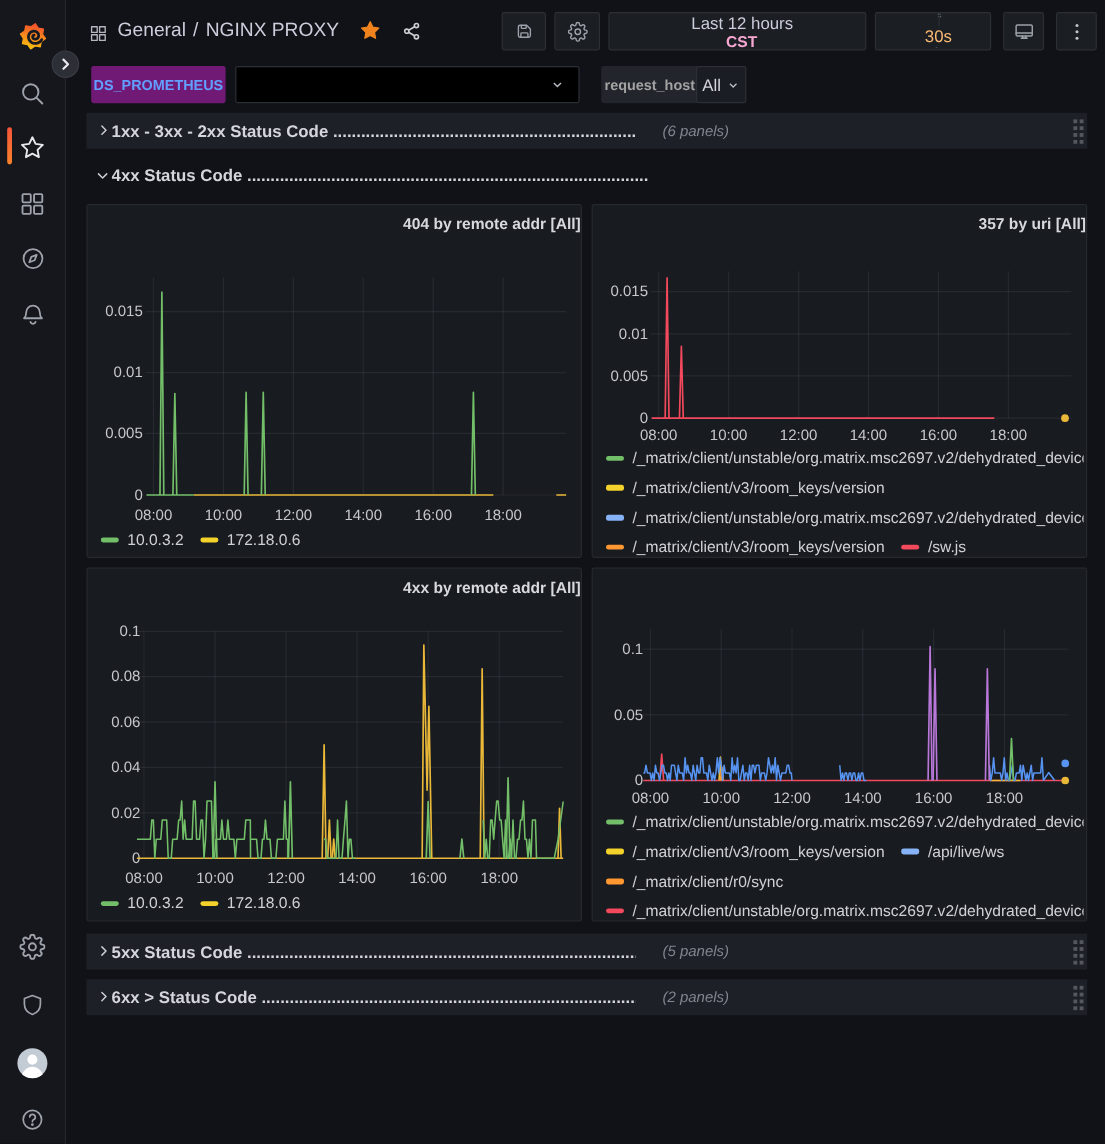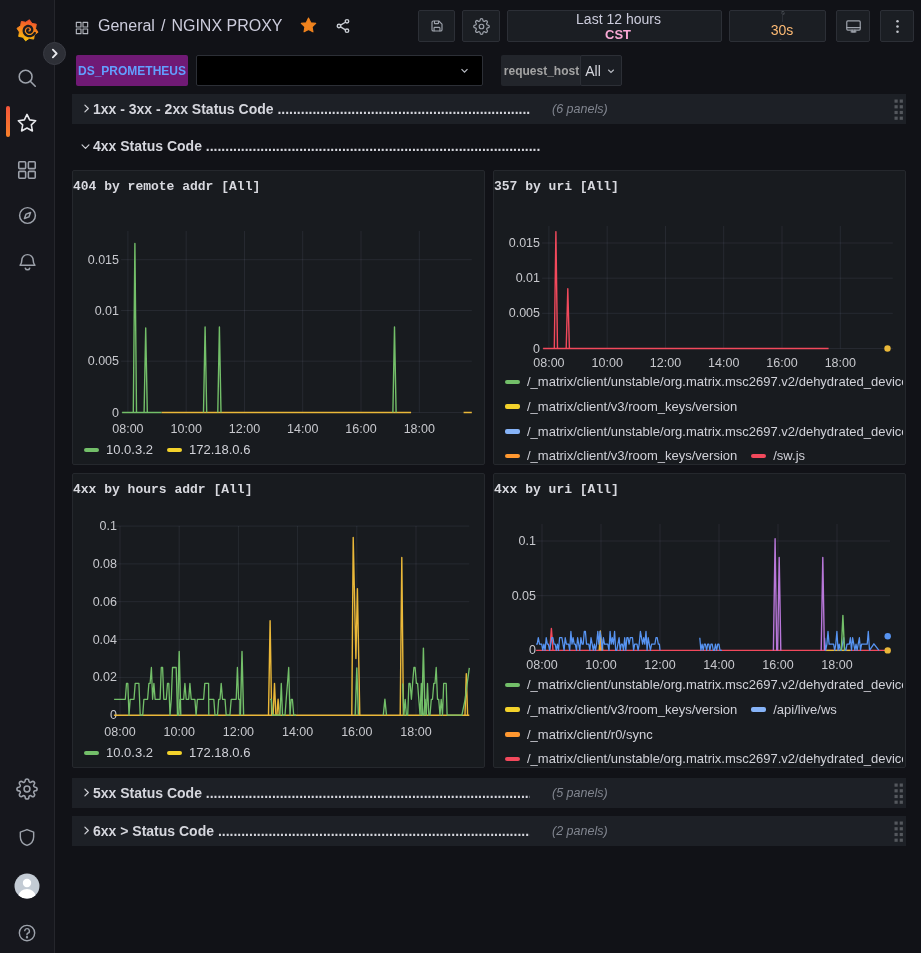--- a/index.html
+++ b/index.html
@@ -13,22 +13,22 @@
   display:flex; align-items:center; justify-content:center; }
 .navbtn { position:absolute; top:10px; height:32px; background:#1b1e23;
   border:1px solid #2c2f36; border-radius:2px; display:flex; align-items:center;
   justify-content:center; color:#ccccdc;flex-direction:column; }
 .rowhdr { position:absolute; left:72px; width:834px; height:30px;
   display:flex; align-items:center; color:#d5d6dd; }
 .rowtitle { font-size:14px; font-weight:bold; white-space:nowrap; overflow:hidden; }
 .npanels { font-size:12.5px; font-style:italic; color:#81858f; margin-left:22px; font-weight:normal; }
 .panel { position:absolute; width:413px; height:295px; background:#181b1f;
   border:1px solid #25282d; border-radius:2px; overflow:hidden; }
-.ptitle { position:absolute; top:8px; left:0; width:100%; text-align:left;
-  font-size:13px; font-weight:bold; color:#d8d9df;font-family:Liberation Mono, monospace; }
+.ptitle { position:absolute; top:8px; left:0; width:100%; text-align:right;
+  font-size:13px; font-weight:bold; color:#d8d9df; }
 .legend { position:absolute; font-size:13px; color:#d0d1d8; white-space:nowrap; }
 .sw { display:inline-block; width:15px; height:4.5px; border-radius:2px;
   vertical-align:2px; margin-right:7px; }
 .sw2 { margin-left:14px; }
 </style></head>
 <body>
 <div id="sidebar">
 <svg class="sicon" style="top:18px; left:16px" width="23" height="24" viewBox="0 0 24 24">
 <defs>
         <linearGradient id="glg" x1="0" y1="1" x2="0.2" y2="0">
@@ -284,21 +284,21 @@
 <text x="288.0" y="196" text-anchor="middle" fill="#c7c8cd" font-size="12.5">16:00</text>
 <text x="346.3" y="196" text-anchor="middle" fill="#c7c8cd" font-size="12.5">18:00</text>
 <polyline points="49.1,177.5 334.6,177.5" fill="none" stroke="#F2495C" stroke-width="1.4" stroke-linejoin="round"></polyline>
 <polyline points="60.3,177.5 61.9,60.6 63.5,177.5" fill="none" stroke="#F2495C" stroke-width="1.4" stroke-linejoin="round"></polyline>
 <polyline points="72.2,177.5 73.8,117.7 75.4,177.5" fill="none" stroke="#F2495C" stroke-width="1.4" stroke-linejoin="round"></polyline>
 <circle cx="393.5" cy="177.5" r="3.2" fill="#EAB839"></circle>
     </svg>
     <div class="legend" style="left:11px; top:199px; line-height:24.8px; width:398px; overflow:hidden"><span class="sw" style="background:#73BF69"></span>/_matrix/client/unstable/org.matrix.msc2697.v2/dehydrated_device<br><span class="sw" style="background:#f3d22b"></span>/_matrix/client/v3/room_keys/version<br><span class="sw" style="background:#86b3f7"></span>/_matrix/client/unstable/org.matrix.msc2697.v2/dehydrated_device<br><span class="sw" style="background:#FF9830"></span>/_matrix/client/v3/room_keys/version<span class="sw sw2" style="background:#F2495C"></span>/sw.js</div>
   </div>
 <div class="panel" style="left:72px; top:473px">
-    <div class="ptitle">4xx by hours addr [All]</div>
+    <div class="ptitle">4xx by remote addr [All]</div>
     <svg width="411" height="293" style="position:absolute; left:0; top:0">
       <line x1="47.0" y1="52" x2="47.0" y2="241.2" stroke="rgba(204,220,255,0.08)" stroke-width="1"></line>
 <line x1="106.2" y1="52" x2="106.2" y2="241.2" stroke="rgba(204,220,255,0.08)" stroke-width="1"></line>
 <line x1="165.4" y1="52" x2="165.4" y2="241.2" stroke="rgba(204,220,255,0.08)" stroke-width="1"></line>
 <line x1="224.6" y1="52" x2="224.6" y2="241.2" stroke="rgba(204,220,255,0.08)" stroke-width="1"></line>
 <line x1="283.8" y1="52" x2="283.8" y2="241.2" stroke="rgba(204,220,255,0.08)" stroke-width="1"></line>
 <line x1="343.0" y1="52" x2="343.0" y2="241.2" stroke="rgba(204,220,255,0.08)" stroke-width="1"></line>
 <line x1="40.1" y1="52.1" x2="396.3" y2="52.1" stroke="rgba(204,220,255,0.08)" stroke-width="1"></line>
 <text x="44" y="56.1" text-anchor="end" fill="#c7c8cd" font-size="12.5">0.1</text>
 <line x1="40.1" y1="89.9" x2="396.3" y2="89.9" stroke="rgba(204,220,255,0.08)" stroke-width="1"></line>
@@ -331,21 +331,20 @@
 <polyline points="197.1,225.3 198.3,225.3 199.6,241.2 200.8,241.2 202.0,241.2 203.3,241.2 204.5,241.2 205.8,241.2 207.0,241.2 208.3,209.4 209.5,241.2 210.7,241.2 212.0,241.2 213.2,225.3 214.5,209.4 215.7,193.5 217.0,241.2 218.2,225.3 219.4,225.3 220.7,241.2 221.9,241.2 223.1,241.2" fill="none" stroke="#73BF69" stroke-width="1.3" stroke-linejoin="round"></polyline>
 <polyline points="282.2,241.2 283.8,193.9 285.4,241.2" fill="none" stroke="#73BF69" stroke-width="1.4" stroke-linejoin="round"></polyline>
 <polyline points="310.3,241.2 311.9,225.3 313.5,241.2" fill="none" stroke="#73BF69" stroke-width="1.4" stroke-linejoin="round"></polyline>
 <polyline points="329.7,209.4 330.9,241.2 332.2,225.3 333.4,241.2 334.7,241.2 335.9,209.4 337.1,209.4 338.4,225.3 339.6,209.4 340.9,193.5 342.1,193.5 343.4,209.4 344.6,209.4 345.8,225.3 347.1,241.2 348.3,209.4 349.6,241.2 350.8,241.2 352.1,225.3 353.3,241.2 354.5,209.4 355.8,241.2 357.0,241.2 358.3,225.3 359.5,225.3 360.8,209.4 362.0,209.4 363.2,193.5 364.5,225.3 365.7,225.3 367.0,241.2 368.2,225.3 369.5,241.2 370.7,209.4 371.9,209.4 373.2,209.4 374.1,241.2" fill="none" stroke="#73BF69" stroke-width="1.3" stroke-linejoin="round"></polyline>
 <polyline points="348.8,241.2 350.4,174.1 352.0,241.2" fill="none" stroke="#73BF69" stroke-width="1.4" stroke-linejoin="round"></polyline>
 <polyline points="374.1,241.2 388.9,241.2 392.1,225.3 396.3,193.9" fill="none" stroke="#73BF69" stroke-width="1.3" stroke-linejoin="round"></polyline>
     </svg>
     <div class="legend" style="left:11px; top:271px"><span class="sw" style="background:#73BF69"></span>10.0.3.2<span class="sw sw2" style="background:#f3d22b"></span>172.18.0.6</div>
   </div>
 <div class="panel" style="left:493px; top:473px">
-    <div class="ptitle">4xx by uri [All]</div>
     <svg width="411" height="293" style="position:absolute; left:0; top:0">
       <line x1="48.0" y1="50" x2="48.0" y2="176.4" stroke="rgba(204,220,255,0.08)" stroke-width="1"></line>
 <line x1="107.0" y1="50" x2="107.0" y2="176.4" stroke="rgba(204,220,255,0.08)" stroke-width="1"></line>
 <line x1="166.0" y1="50" x2="166.0" y2="176.4" stroke="rgba(204,220,255,0.08)" stroke-width="1"></line>
 <line x1="225.0" y1="50" x2="225.0" y2="176.4" stroke="rgba(204,220,255,0.08)" stroke-width="1"></line>
 <line x1="284.0" y1="50" x2="284.0" y2="176.4" stroke="rgba(204,220,255,0.08)" stroke-width="1"></line>
 <line x1="343.0" y1="50" x2="343.0" y2="176.4" stroke="rgba(204,220,255,0.08)" stroke-width="1"></line>
 <line x1="41.1" y1="67.0" x2="396.1" y2="67.0" stroke="rgba(204,220,255,0.08)" stroke-width="1"></line>
 <text x="42" y="71.0" text-anchor="end" fill="#c7c8cd" font-size="12.5">0.1</text>
 <line x1="41.1" y1="121.7" x2="396.1" y2="121.7" stroke="rgba(204,220,255,0.08)" stroke-width="1"></line>

